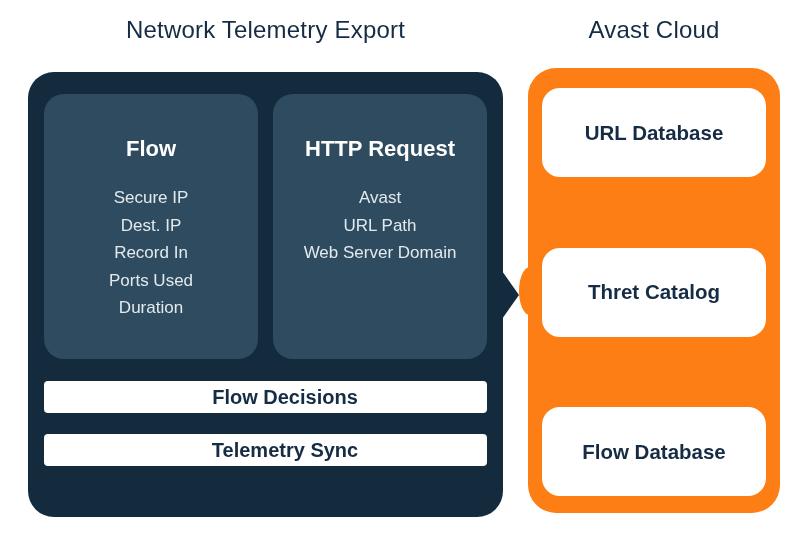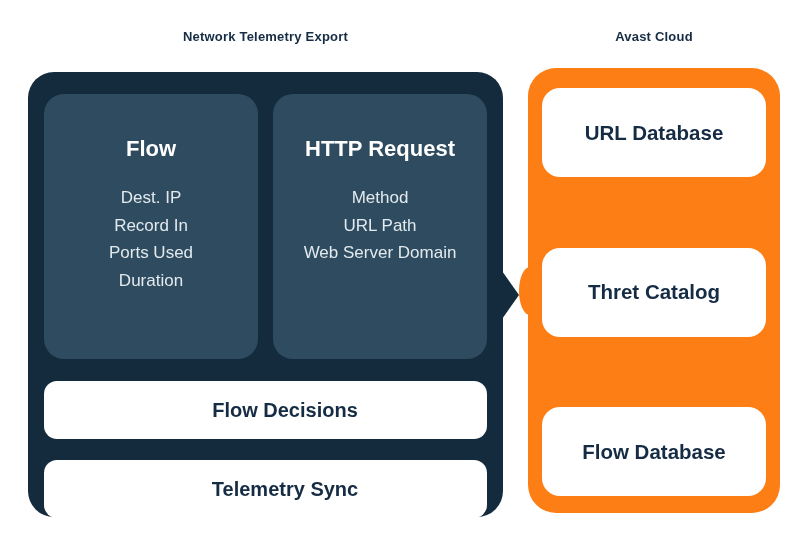--- a/index.html
+++ b/index.html
@@ -13,22 +13,22 @@
   *{margin:0;padding:0;box-sizing:border-box;}
   html,body{background:var(--c-bg);}
   .canvas{
     position:relative;
     width:800px;height:534px;
     background:var(--c-bg);
     font-family:"Liberation Sans","DejaVu Sans",sans-serif;
     overflow:hidden;
   }
   .title{
-    position:absolute;top:29px;
-    font-size:13px;font-weight:bold;
+    position:absolute;top:16px;
+    font-size:24px;font-weight:normal;
     color:var(--c-text-dark);
     text-align:center;
     letter-spacing:.2px;
   }
   .title.left{left:28px;width:475px;}
   .title.right{left:528px;width:252px;}
 
   
   .dark-panel{
     position:absolute;
@@ -50,21 +50,21 @@
     min-height:62px;
     display:flex;align-items:center;justify-content:center;
     font-size:22px;font-weight:bold;line-height:1.25;
   }
   .tcard-items{margin-top:4px;}
   .tcard-item{
     font-size:17px;line-height:27.5px;
     color:var(--c-item);
   }
   .bar{
-    height:58px;background:#ffffff;border-radius:13px;
+    height:32px;background:#ffffff;border-radius:4px;
     display:flex;align-items:center;justify-content:center;
     font-size:20px;font-weight:bold;color:var(--c-text-dark);padding-left:39px;
   }
   .bar.first{margin-top:22px;}
   .bar.second{margin-top:21px;}
   .arrow-right{
     position:absolute;
     right:-16px;top:199px;
     width:0;height:0;
     border-top:24px solid transparent;
@@ -102,32 +102,33 @@
 
   <div class="title left">Network Telemetry Export</div>
   <div class="title right">Avast Cloud</div>
 
   <div class="dark-panel">
     <div class="cards-row">
 
       <div class="tcard">
         <div class="tcard-title">Flow</div>
         <div class="tcard-items">
+          <div class="tcard-item">Secure IP</div>
           <div class="tcard-item">Dest. IP</div>
           <div class="tcard-item">Record In</div>
           <div class="tcard-item">Ports Used</div>
           <div class="tcard-item">Duration</div>
         </div>
       </div>
 
 
       <div class="tcard">
         <div class="tcard-title">HTTP Request</div>
         <div class="tcard-items">
-          <div class="tcard-item">Method</div>
+          <div class="tcard-item">Avast</div>
           <div class="tcard-item">URL Path</div>
           <div class="tcard-item">Web Server Domain</div>
         </div>
       </div>
 
     </div>
 
     <div class="bar first">Flow Decisions</div>
     <div class="bar second">Telemetry Sync</div>
 

